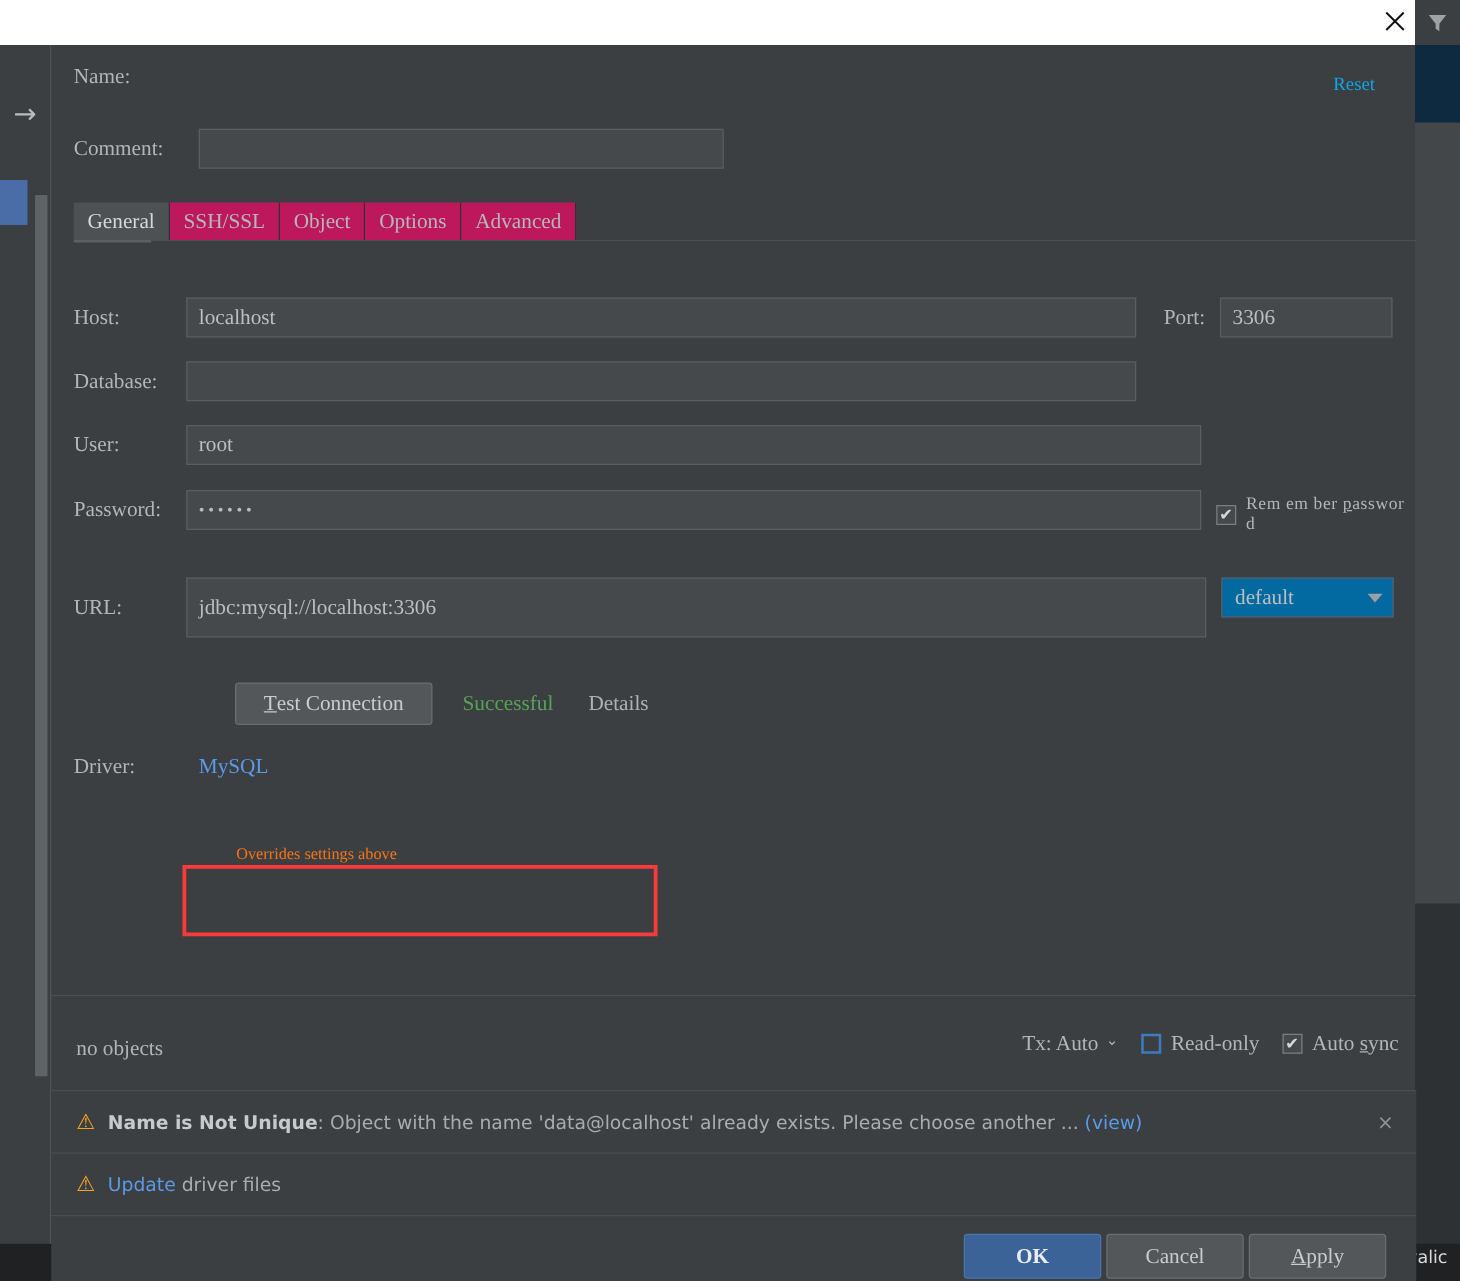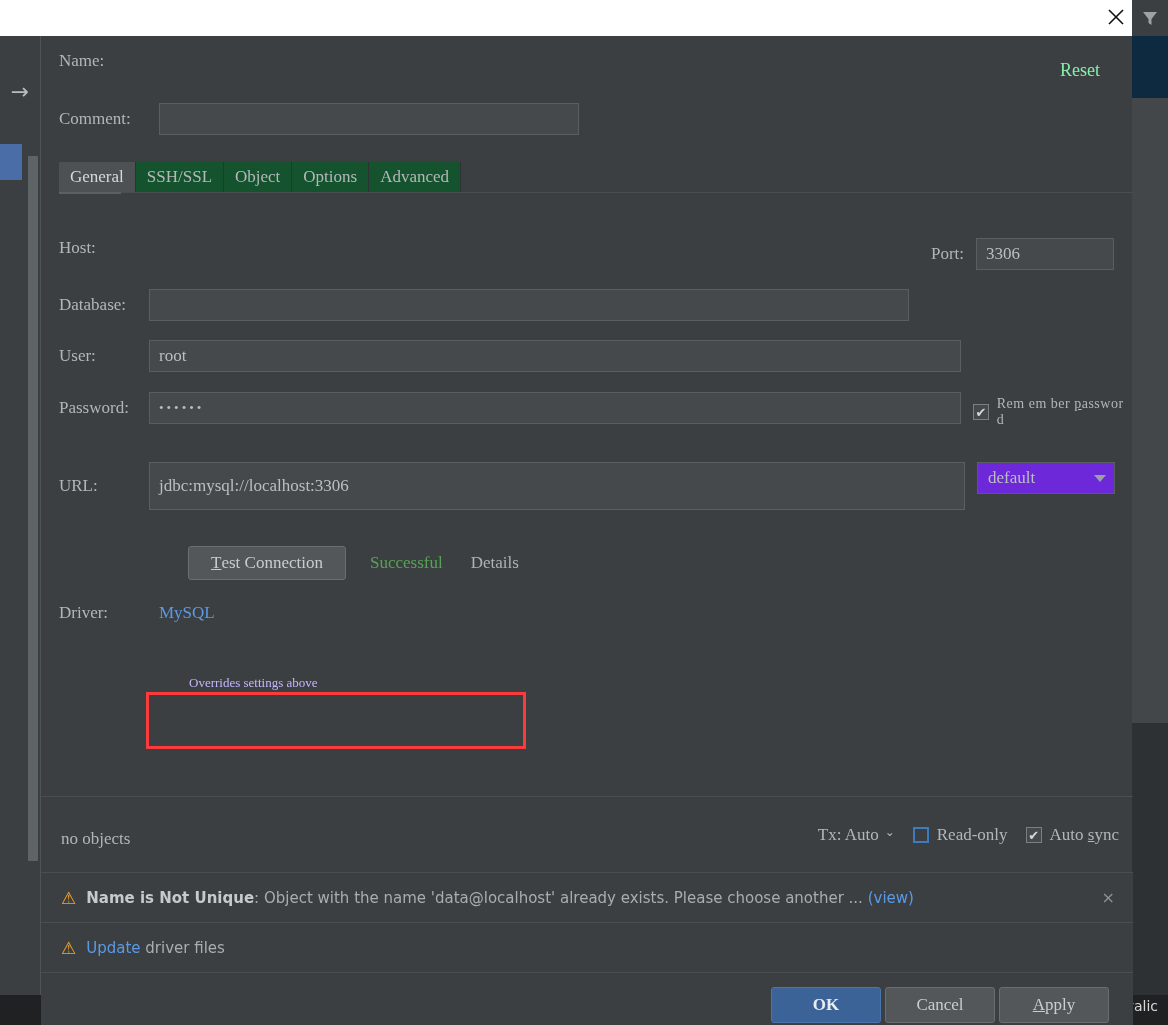--- a/index.html
+++ b/index.html
@@ -74,21 +74,21 @@
 
   
   .dialog {
     position: absolute; left: 40px; top: 36px;
     width: 1092px; height: 959px;
     background: #3c3f41;
     border-left: 1px solid #4f5356;
   }
   .reset-link {
     position: absolute; right: 32px; top: 24px;
-    color: #86efac; font-size: 18px; cursor: pointer;
+    color: #0ea5e9; font-size: 15px; cursor: pointer;
   }
 
   
   .hdr-row { position: absolute; display: flex; align-items: center; }
   .lbl {
     color: #b3b6b8; font-size: 17px;
     font-family: "Liberation Serif", serif;
   }
   .field {
     background: #45494b;
@@ -104,21 +104,21 @@
 
   
   .tabs {
     position: absolute; left: 18px; top: 126px;
     display: flex; align-items: flex-end; height: 30px;
   }
   .tab {
     height: 30px; padding: 0 11px;
     display: flex; align-items: center;
     color: #b4b8ba; font-size: 17px;
-    background: #14532d;
+    background: #be185d;
     border-right: 1px solid #2f3234;
     cursor: pointer;
   }
   .tab.active {
     background: #4d5153;
     color: #d6d9db;
   }
   .tab-underline {
     position: absolute; left: 18px; top: 156px;
     width: 62px; height: 2px; background: #5c6062;
@@ -145,35 +145,35 @@
 
   .cb-label {
     color: #b3b6b8; font-size: 14px; margin-left: 8px;
     font-family: "Liberation Serif", serif;
     letter-spacing: .5px;
     cursor: pointer;
   }
 
   .combo {
     width: 138px; height: 32px;
-    background: #6d28d9; border: 1px solid #5a5e61;
+    background: #0369a1; border: 1px solid #5a5e61;
     display: flex; align-items: center; justify-content: space-between;
     padding: 0 8px 0 10px;
     color: #bbbfc1; font-size: 17px;
     cursor: pointer;
   }
   .combo .caret {
     width: 0; height: 0;
     border-left: 6px solid transparent; border-right: 6px solid transparent;
     border-top: 7px solid #9aa0a3;
   }
 
   .hint {
     position: absolute; left: 148px; top: 482px;
-    color: #c4b5fd; font-size: 13px;
+    color: #f97316; font-size: 13px;
     font-family: "Liberation Serif", serif;
   }
 
   .redbox {
     position: absolute; left: 105px; top: 499px;
     width: 380px; height: 57px;
     border: 3px solid #fb3b3b;
   }
 
   .btn {
@@ -306,20 +306,21 @@
           <span>Advanced</span>
         </div>
     </div>
     <div class="tab-sep"></div>
     <div class="tab-underline"></div>
 
     <div class="panel">
 
       <div class="row" style="left:18px; top:45px;">
         <div class="lbl" style="width:90px;">Host:</div>
+        <div class="field" style="width:760px; height:32px;">localhost</div>
       </div>
       <div class="row" style="left:890px; top:45px;">
         <div class="lbl" style="width:45px;">Port:</div>
         <div class="field" style="width:138px; height:32px;">3306</div>
       </div>
 
       <div class="row" style="left:18px; top:96px;">
         <div class="lbl" style="width:90px;">Database:</div>
         <div class="field" style="width:760px; height:32px;"></div>
       </div>

